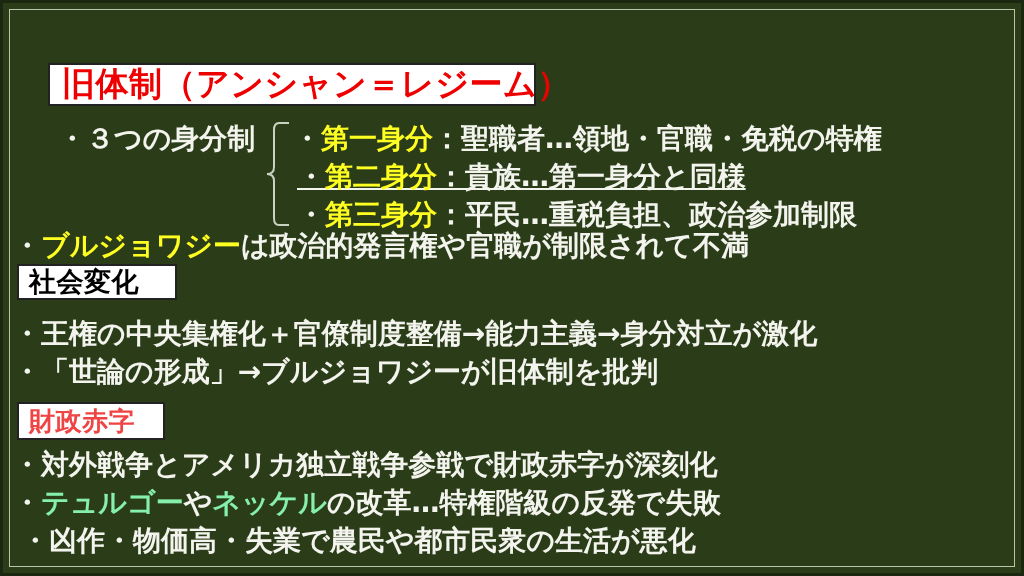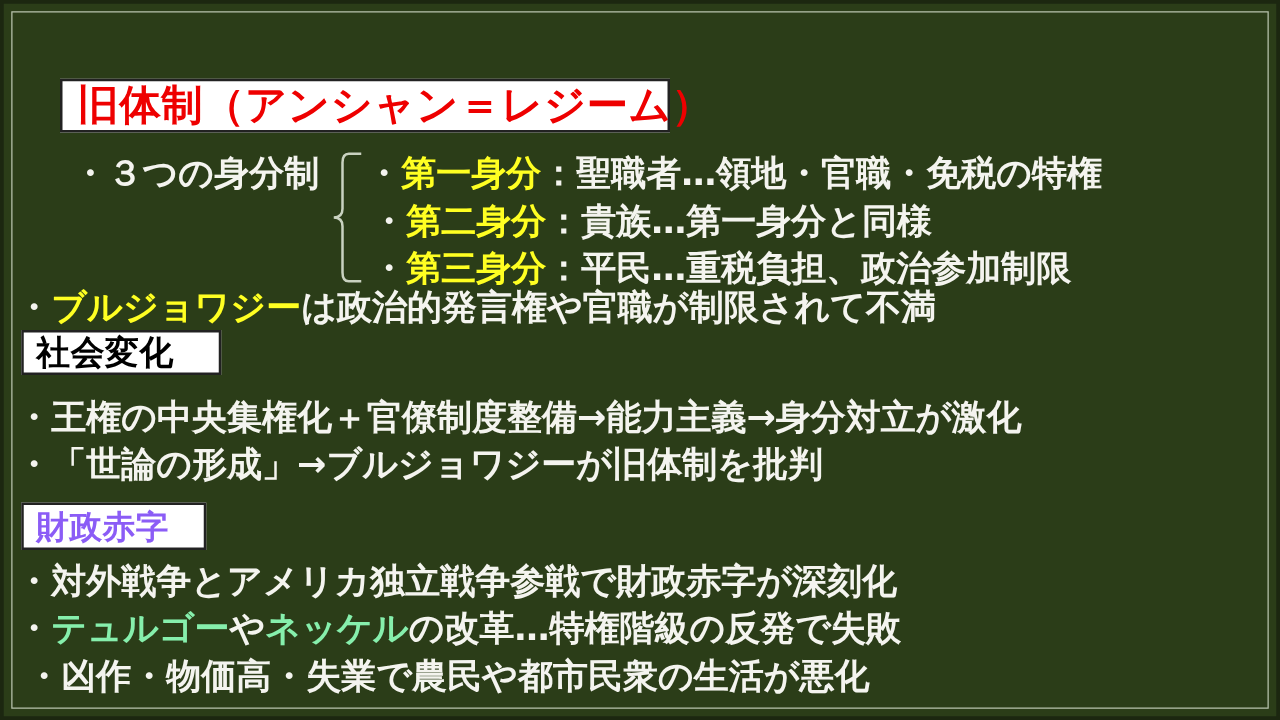--- a/index.html
+++ b/index.html
@@ -79,21 +79,21 @@
     color: #000000;
   }
 
   #deficit-box {
     left: 14px;
     top: 399px;
     width: 148px;
     height: 38px;
     padding-left: 10px;
     font-size: 26px;
-    color: #8b5cf6;
+    color: #ef4444;
   }
 
   .line {
     position: absolute;
     white-space: nowrap;
     color: #f4f4ef;
     font-weight: bold;
     font-size: 28px;
     letter-spacing: 0px;
   }
@@ -101,21 +101,21 @@
   .y { color: #ffff22; }
   .b { color: #86efac; }
 
   
   #estates-lead {
     left: 10px;
     top: 117px;
     margin-left: 45px;
   }
   #estate-1 { left: 290px; top: 117px; }
-  #estate-2 { left: 294px; top: 155px; }
+  #estate-2 { left: 294px; top: 155px; text-decoration: underline; }
   #estate-3 { left: 294px; top: 193px; }
 
   #brace {
     position: absolute;
     left: 262px;
     top: 118px;
     width: 26px;
     height: 106px;
   }
 

